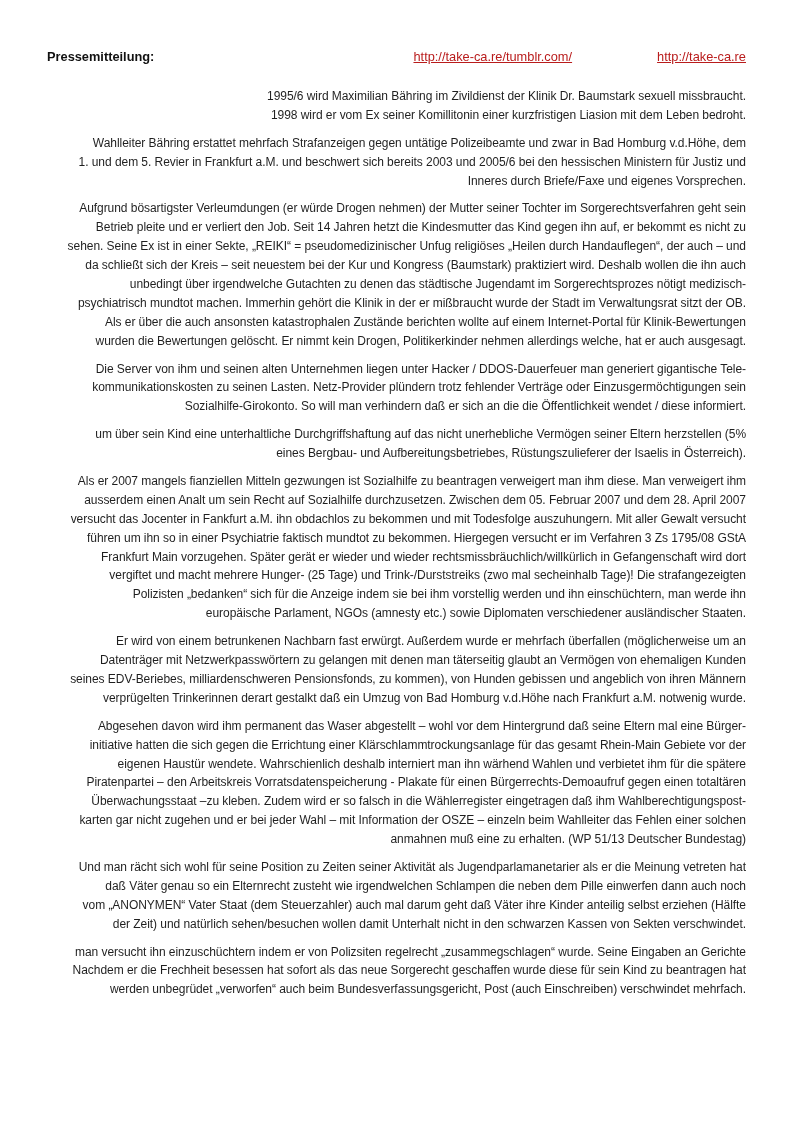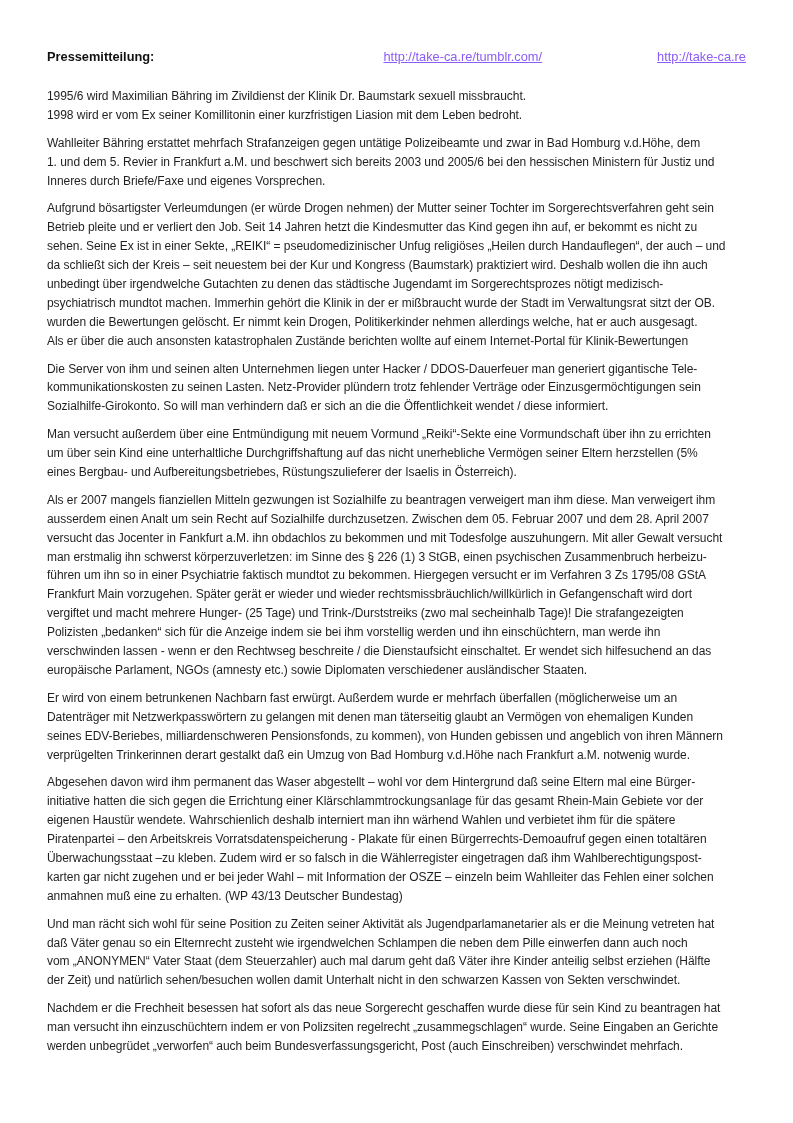--- a/index.html
+++ b/index.html
@@ -11,37 +11,38 @@
     background: #ffffff;
     overflow: hidden;
     font-family: "Liberation Sans", sans-serif;
     color: #1f1f1f;
   }
   .content {
     position: absolute;
     left: 47px;
     top: 47px;
     width: 699px;
+    text-align: right;
   }
   .header-row {
     display: flex;
     align-items: baseline;
     font-size: 12.8px;
     line-height: 20px;
     margin-bottom: 20px;
     white-space: nowrap;
   }
   .header-label { font-weight: bold; color: #111111; }
   .doc-link {
-    color: #8b5cf6;
+    color: #b91c1c;
     text-decoration: underline;
     cursor: pointer;
   }
   .link-1 { margin-left: auto; }
-  .link-2 { margin-left: 115px; }
+  .link-2 { margin-left: 85px; }
   .para { margin: 0 0 9px 0; }
   .line {
     white-space: nowrap;
     font-size: 12px;
     letter-spacing: -0.05px;
     line-height: 18.9px;
     height: 18.9px;
     color: #1f1f1f;
   }
 </style>
@@ -65,66 +66,63 @@
           <div class="line">1. und dem 5. Revier in Frankfurt a.M. und beschwert sich bereits 2003 und 2005/6 bei den hessischen Ministern für Justiz und</div>
           <div class="line">Inneres durch Briefe/Faxe und eigenes Vorsprechen.</div>
         </div>
         <div class="para">
           <div class="line">Aufgrund bösartigster Verleumdungen (er würde Drogen nehmen) der Mutter seiner Tochter im Sorgerechtsverfahren geht sein</div>
           <div class="line">Betrieb pleite und er verliert den Job. Seit 14 Jahren hetzt die Kindesmutter das Kind gegen ihn auf, er bekommt es nicht zu</div>
           <div class="line">sehen. Seine Ex ist in einer Sekte, „REIKI“ = pseudomedizinischer Unfug religiöses „Heilen durch Handauflegen“, der auch – und</div>
           <div class="line">da schließt sich der Kreis – seit neuestem bei der Kur und Kongress (Baumstark) praktiziert wird. Deshalb wollen die ihn auch</div>
           <div class="line">unbedingt über irgendwelche Gutachten zu denen das städtische Jugendamt im Sorgerechtsprozes nötigt medizisch-</div>
           <div class="line">psychiatrisch mundtot machen. Immerhin gehört die Klinik in der er mißbraucht wurde der Stadt im Verwaltungsrat sitzt der OB.</div>
+          <div class="line">Als er über die auch ansonsten katastrophalen Zustände berichten wollte auf einem Internet-Portal für Klinik-Bewertungen</div>
           <div class="line">wurden die Bewertungen gelöscht. Er nimmt kein Drogen, Politikerkinder nehmen allerdings welche, hat er auch ausgesagt.</div>
-          <div class="line">Als er über die auch ansonsten katastrophalen Zustände berichten wollte auf einem Internet-Portal für Klinik-Bewertungen</div>
         </div>
         <div class="para">
           <div class="line">Die Server von ihm und seinen alten Unternehmen liegen unter Hacker / DDOS-Dauerfeuer man generiert gigantische Tele-</div>
           <div class="line">kommunikationskosten zu seinen Lasten. Netz-Provider plündern trotz fehlender Verträge oder Einzusgermöchtigungen sein</div>
           <div class="line">Sozialhilfe-Girokonto. So will man verhindern daß er sich an die die Öffentlichkeit wendet / diese informiert.</div>
         </div>
         <div class="para">
-          <div class="line">Man versucht außerdem über eine Entmündigung mit neuem Vormund „Reiki“-Sekte eine Vormundschaft über ihn zu errichten</div>
           <div class="line">um über sein Kind eine unterhaltliche Durchgriffshaftung auf das nicht unerhebliche Vermögen seiner Eltern herzstellen (5%</div>
           <div class="line">eines Bergbau- und Aufbereitungsbetriebes, Rüstungszulieferer der Isaelis in Österreich).</div>
         </div>
         <div class="para">
           <div class="line">Als er 2007 mangels fianziellen Mitteln gezwungen ist Sozialhilfe zu beantragen verweigert man ihm diese. Man verweigert ihm</div>
           <div class="line">ausserdem einen Analt um sein Recht auf Sozialhilfe durchzusetzen. Zwischen dem 05. Februar 2007 und dem 28. April 2007</div>
           <div class="line">versucht das Jocenter in Fankfurt a.M. ihn obdachlos zu bekommen und mit Todesfolge auszuhungern. Mit aller Gewalt versucht</div>
-          <div class="line">man erstmalig ihn schwerst körperzuverletzen: im Sinne des § 226 (1) 3 StGB, einen psychischen Zusammenbruch herbeizu-</div>
           <div class="line">führen um ihn so in einer Psychiatrie faktisch mundtot zu bekommen. Hiergegen versucht er im Verfahren 3 Zs 1795/08 GStA</div>
           <div class="line">Frankfurt Main vorzugehen. Später gerät er wieder und wieder rechtsmissbräuchlich/willkürlich in Gefangenschaft wird dort</div>
           <div class="line">vergiftet und macht mehrere Hunger- (25 Tage) und Trink-/Durststreiks (zwo mal secheinhalb Tage)! Die strafangezeigten</div>
           <div class="line">Polizisten „bedanken“ sich für die Anzeige indem sie bei ihm vorstellig werden und ihn einschüchtern, man werde ihn</div>
-          <div class="line">verschwinden lassen - wenn er den Rechtwseg beschreite / die Dienstaufsicht einschaltet. Er wendet sich hilfesuchend an das</div>
           <div class="line">europäische Parlament, NGOs (amnesty etc.) sowie Diplomaten verschiedener ausländischer Staaten.</div>
         </div>
         <div class="para">
           <div class="line">Er wird von einem betrunkenen Nachbarn fast erwürgt. Außerdem wurde er mehrfach überfallen (möglicherweise um an</div>
           <div class="line">Datenträger mit Netzwerkpasswörtern zu gelangen mit denen man täterseitig glaubt an Vermögen von ehemaligen Kunden</div>
           <div class="line">seines EDV-Beriebes, milliardenschweren Pensionsfonds, zu kommen), von Hunden gebissen und angeblich von ihren Männern</div>
           <div class="line">verprügelten Trinkerinnen derart gestalkt daß ein Umzug von Bad Homburg v.d.Höhe nach Frankfurt a.M. notwenig wurde.</div>
         </div>
         <div class="para">
           <div class="line">Abgesehen davon wird ihm permanent das Waser abgestellt – wohl vor dem Hintergrund daß seine Eltern mal eine Bürger-</div>
           <div class="line">initiative hatten die sich gegen die Errichtung einer Klärschlammtrockungsanlage für das gesamt Rhein-Main Gebiete vor der</div>
           <div class="line">eigenen Haustür wendete. Wahrschienlich deshalb interniert man ihn wärhend Wahlen und verbietet ihm für die spätere</div>
           <div class="line">Piratenpartei – den Arbeitskreis Vorratsdatenspeicherung - Plakate für einen Bürgerrechts-Demoaufruf gegen einen totaltären</div>
           <div class="line">Überwachungsstaat –zu kleben. Zudem wird er so falsch in die Wählerregister eingetragen daß ihm Wahlberechtigungspost-</div>
           <div class="line">karten gar nicht zugehen und er bei jeder Wahl – mit Information der OSZE – einzeln beim Wahlleiter das Fehlen einer solchen</div>
-          <div class="line">anmahnen muß eine zu erhalten. (WP 43/13 Deutscher Bundestag)</div>
+          <div class="line">anmahnen muß eine zu erhalten. (WP 51/13 Deutscher Bundestag)</div>
         </div>
         <div class="para">
           <div class="line">Und man rächt sich wohl für seine Position zu Zeiten seiner Aktivität als Jugendparlamanetarier als er die Meinung vetreten hat</div>
           <div class="line">daß Väter genau so ein Elternrecht zusteht wie irgendwelchen Schlampen die neben dem Pille einwerfen dann auch noch</div>
           <div class="line">vom „ANONYMEN“ Vater Staat (dem Steuerzahler) auch mal darum geht daß Väter ihre Kinder anteilig selbst erziehen (Hälfte</div>
           <div class="line">der Zeit) und natürlich sehen/besuchen wollen damit Unterhalt nicht in den schwarzen Kassen von Sekten verschwindet.</div>
         </div>
         <div class="para">
+          <div class="line">man versucht ihn einzuschüchtern indem er von Polizsiten regelrecht „zusammegschlagen“ wurde. Seine Eingaben an Gerichte</div>
           <div class="line">Nachdem er die Frechheit besessen hat sofort als das neue Sorgerecht geschaffen wurde diese für sein Kind zu beantragen hat</div>
-          <div class="line">man versucht ihn einzuschüchtern indem er von Polizsiten regelrecht „zusammegschlagen“ wurde. Seine Eingaben an Gerichte</div>
           <div class="line">werden unbegrüdet „verworfen“ auch beim Bundesverfassungsgericht, Post (auch Einschreiben) verschwindet mehrfach.</div>
         </div>
       </div>
   </div>
 </div>
 
 </body></html>

